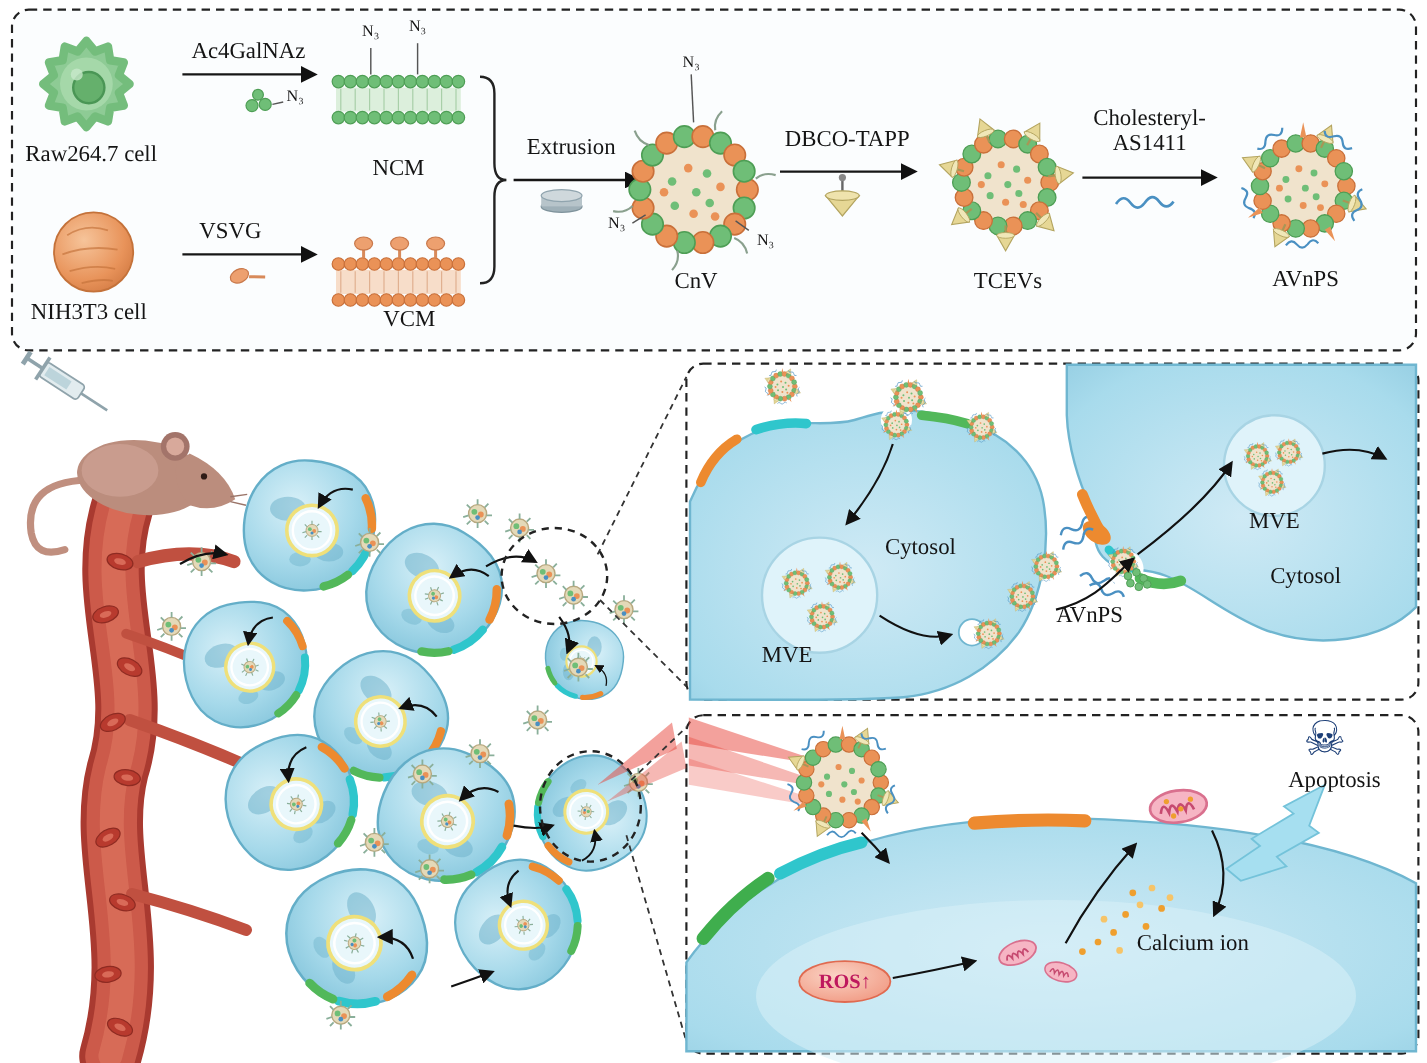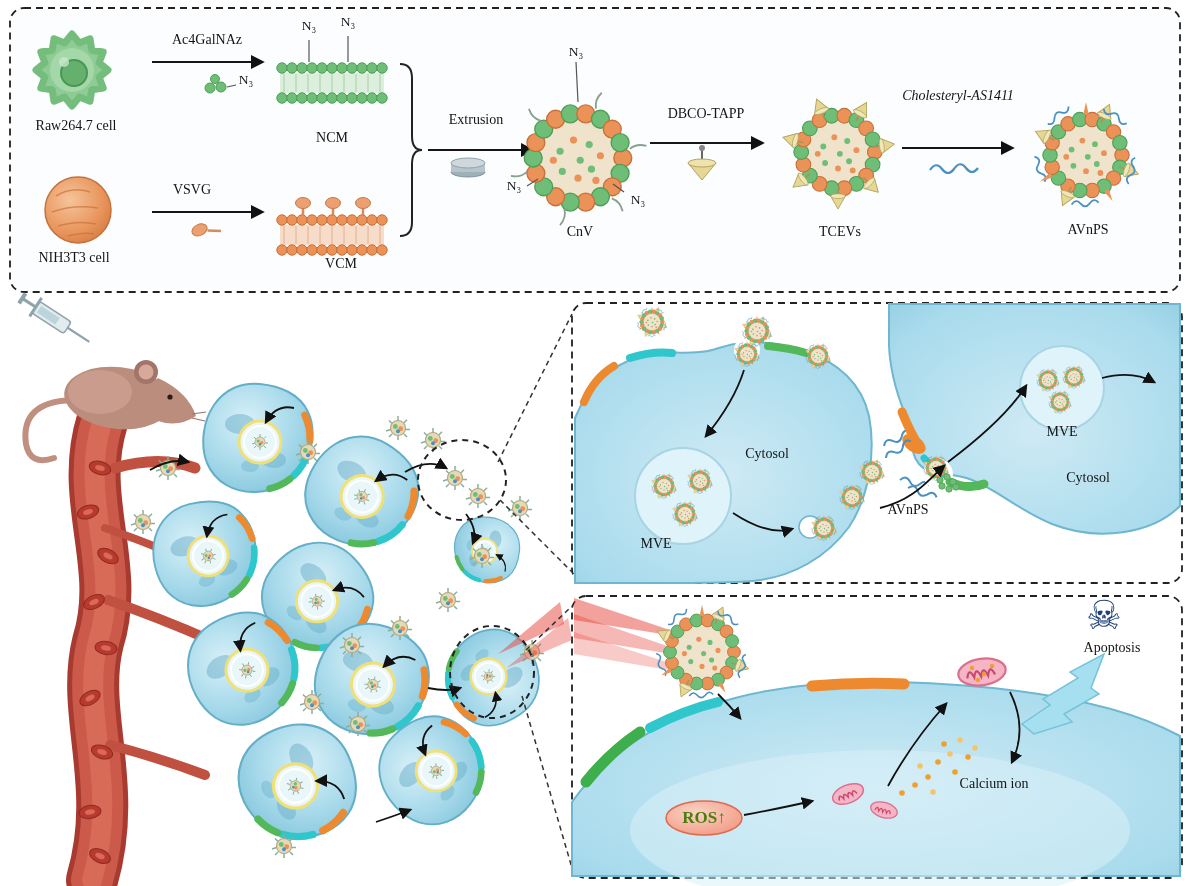--- a/index.html
+++ b/index.html
@@ -1,24 +1,24 @@
 <!DOCTYPE html>
 <html><head>
 <meta charset="utf-8">
 <style>
   html,body{margin:0;padding:0;background:#ffffff;}
   .canvas{position:relative;width:1189px;height:886px;background:#ffffff;overflow:hidden;
           font-family:"Liberation Serif","DejaVu Serif",serif;}
   .art{position:absolute;left:0;top:0;pointer-events:none;}
-  .lbl{position:absolute;transform:translateX(-50%);font-size:14px;color:#141414;
+  .lbl{position:absolute;transform:translateX(-50%);font-size:19px;color:#141414;
        text-align:center;line-height:1.12;white-space:nowrap;}
   .small{font-size:13.5px;text-align:right;}
   .wrap{white-space:normal;}
-  .w112{width:112px;font-style:italic;} .w118{width:118px;} .w126{width:126px;}
-  .ros{font-size:17px;font-weight:bold;color:#4d7c0f;}
+  .w112{width:112px;} .w118{width:118px;} .w126{width:126px;}
+  .ros{font-size:17px;font-weight:bold;color:#be185d;}
   .skull{font-size:40px;color:#1d3f77;line-height:1;}
 </style>
 </head>
 <body>
 
 <div class="canvas">
 
 <svg class="art" width="1189" height="886" viewBox="0 0 1189 886">
   <defs>
     <radialGradient id="gBlue" cx="0.4" cy="0.35" r="0.8">

